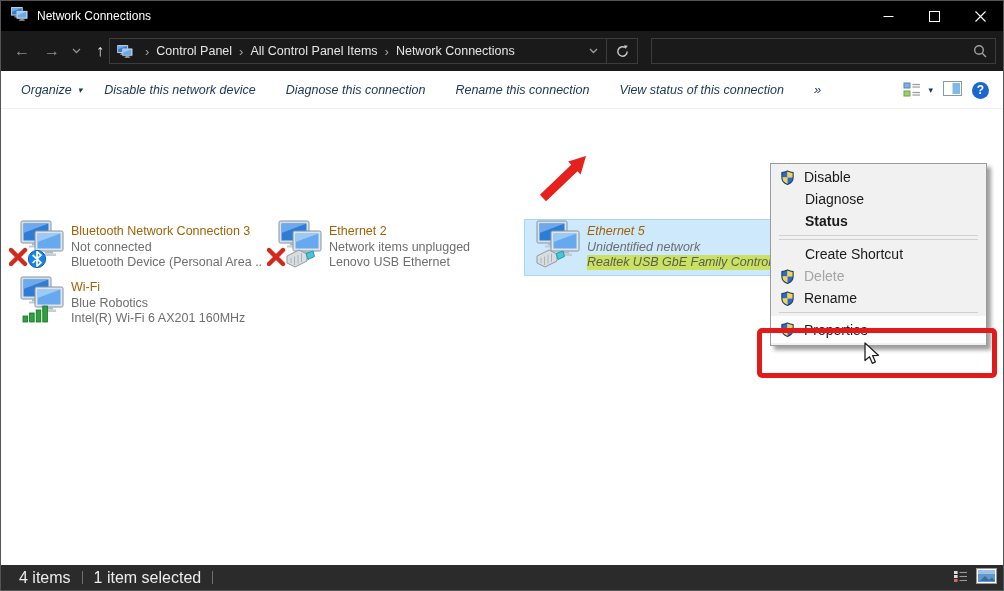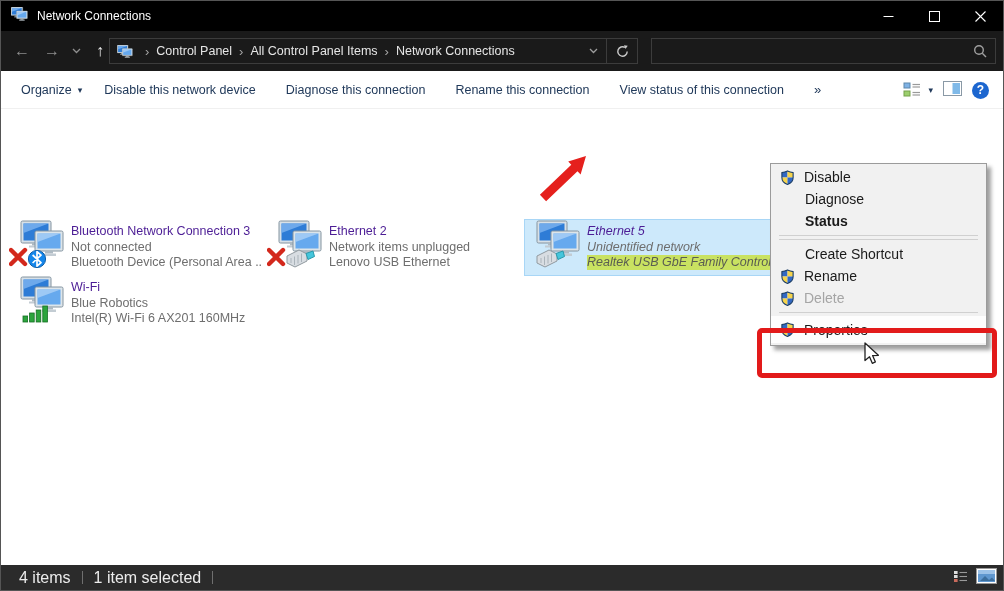--- a/index.html
+++ b/index.html
@@ -31,36 +31,36 @@
   .ab-refresh{width:30px;display:flex;justify-content:center;align-items:center;}
   .searchbox{position:absolute;left:650px;top:7px;width:345px;height:26px;border:1px solid #3c3c3c;
     box-sizing:border-box;display:flex;align-items:center;}
   .searchbox input{flex:1;background:transparent;border:none;outline:none;color:#ddd;
     font-family:"Liberation Sans",sans-serif;font-size:12px;padding:0 6px;}
   .search-ic{margin-right:8px;display:flex;}
 
   
   .toolbar{position:absolute;left:0;top:70px;right:0;height:38px;background:#fff;display:flex;align-items:center;
     font-size:12.5px;color:#20395a;border-bottom:1px solid #f0f0f0;box-sizing:border-box;}
-  .tb-left{display:flex;align-items:center;padding-left:20px;}
+  .tb-left{display:flex;align-items:center;padding-left:20px;font-style:italic;}
   .tb-organize{margin-right:22px;display:flex;align-items:center;gap:6px;cursor:default;}
   .tb-caret{font-size:9px;color:#20395a;}
   .tb-item{margin-right:30px;white-space:nowrap;cursor:default;}
   .tb-more{margin-right:0;font-size:13px;}
   .tb-right{position:absolute;right:14px;top:0;height:38px;display:flex;align-items:center;gap:10px;}
   .views-btn{display:flex;align-items:center;gap:6px;}
   .help-btn{width:17px;height:17px;border-radius:50%;background:#1c66cf;color:#fff;font-size:12px;font-weight:bold;
     display:flex;align-items:center;justify-content:center;}
 
   
   .content{position:absolute;left:0;top:108px;right:0;bottom:25px;background:#fff;}
   .tile{position:absolute;width:252px;height:56px;display:flex;}
   .tile-icon{width:62px;flex:0 0 auto;position:relative;}
   .tile-text{padding-top:4px;font-size:12.5px;line-height:15.5px;color:#6e6e6e;white-space:nowrap;overflow:hidden;}
-  .tile-name{color:#4c1d95;}
+  .tile-name{color:#a16207;}
   .tile-bt{left:8px;top:111px;}
   .tile-e2{left:266px;top:111px;}
   .tile-e5{left:523px;top:110px;width:250px;height:57px;background:#cde9fb;border:1px solid #a8d6f6;box-sizing:border-box;font-style:italic;}
   .tile-wifi{left:8px;top:167px;}
   .hl-green{background:#c9e261;padding:0 3px 1px 3px;margin-left:-3px;color:#5a5d52;}
 
   
   .menu{position:absolute;left:769px;top:162px;width:217px;background:#f1f1f1;border:1px solid #9b9b9b;
     box-shadow:4px 4px 4px rgba(0,0,0,.38);padding:2px 0;box-sizing:border-box;font-size:14px;color:#1a1a1a;}
   .mi{height:22px;display:flex;align-items:center;padding-left:9px;}
@@ -326,35 +326,35 @@
       <span>Diagnose</span>
     </div>
     <div class="mi nosh bold">
       <span>Status</span>
     </div>
     <div class="msep"></div>
     <div class="msep"></div>
     <div class="mi nosh">
       <span>Create Shortcut</span>
     </div>
+    <div class="mi disabled">
+      <span class="shield">
+          <svg width="15" height="15" viewBox="0 0 16 16">
+            <use href="#shieldArt"></use>
+          </svg>
+        </span>
+      <span>Delete</span>
+    </div>
     <div class="mi">
       <span class="shield">
           <svg width="15" height="15" viewBox="0 0 16 16">
             <use href="#shieldArt"></use>
           </svg>
         </span>
       <span>Rename</span>
-    </div>
-    <div class="mi disabled">
-      <span class="shield">
-          <svg width="15" height="15" viewBox="0 0 16 16">
-            <use href="#shieldArt"></use>
-          </svg>
-        </span>
-      <span>Delete</span>
     </div>
     <div class="msep"></div>
     <div class="mi props">
       <span class="shield">
           <svg width="15" height="15" viewBox="0 0 16 16">
             <use href="#shieldArt"></use>
           </svg>
         </span>
       <span>Properties</span>
     </div>

